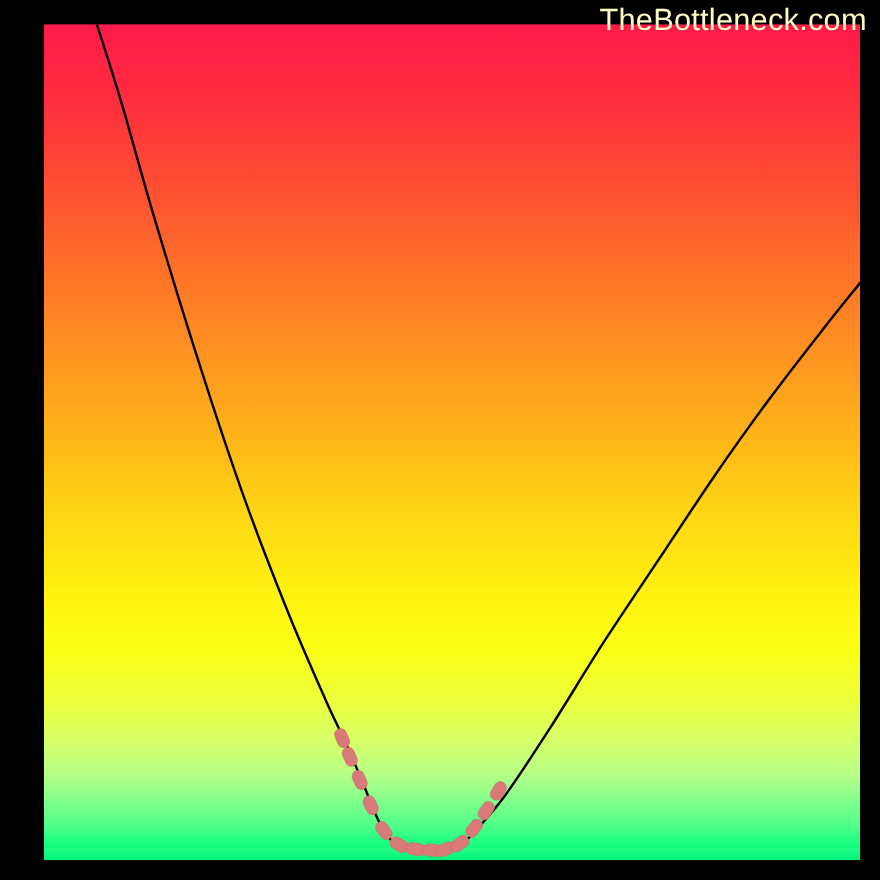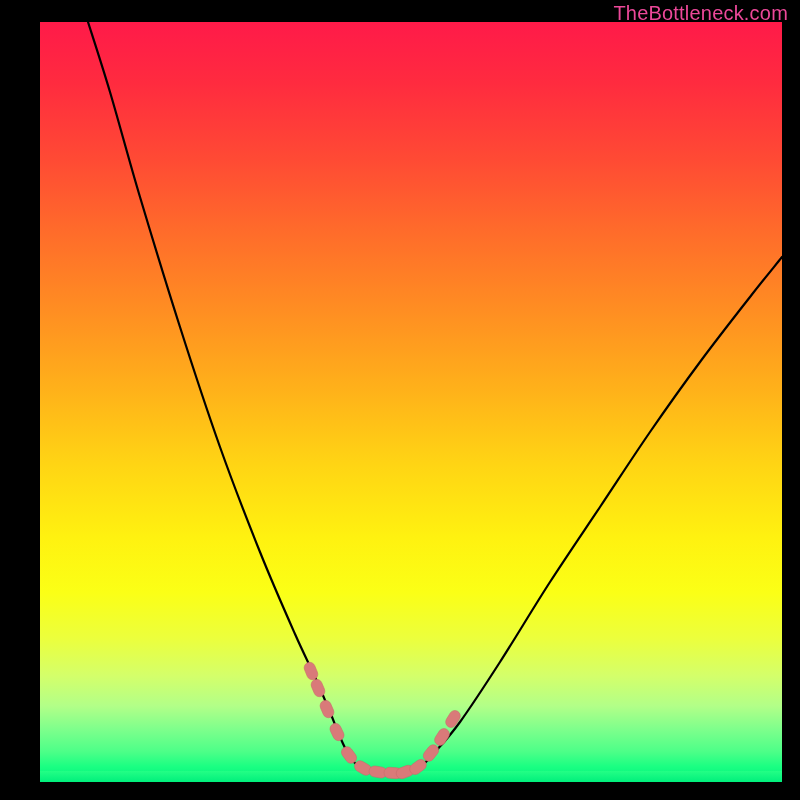--- a/index.html
+++ b/index.html
@@ -62,22 +62,22 @@
   }
   svg.curve {
     position: absolute;
     left: 0;
     top: 0;
   }
   .watermark {
     position: absolute;
     top: 2px;
     right: 12px;
-    color: #ec4899;
-    font-size: 20px;
+    color: #fef9c3;
+    font-size: 28px;
     font-weight: 500;
     letter-spacing: 0.2px;
   }
 </style>
 </head>
 <body>
 
 <div class="frame">
 
   <div class="plot-area">

